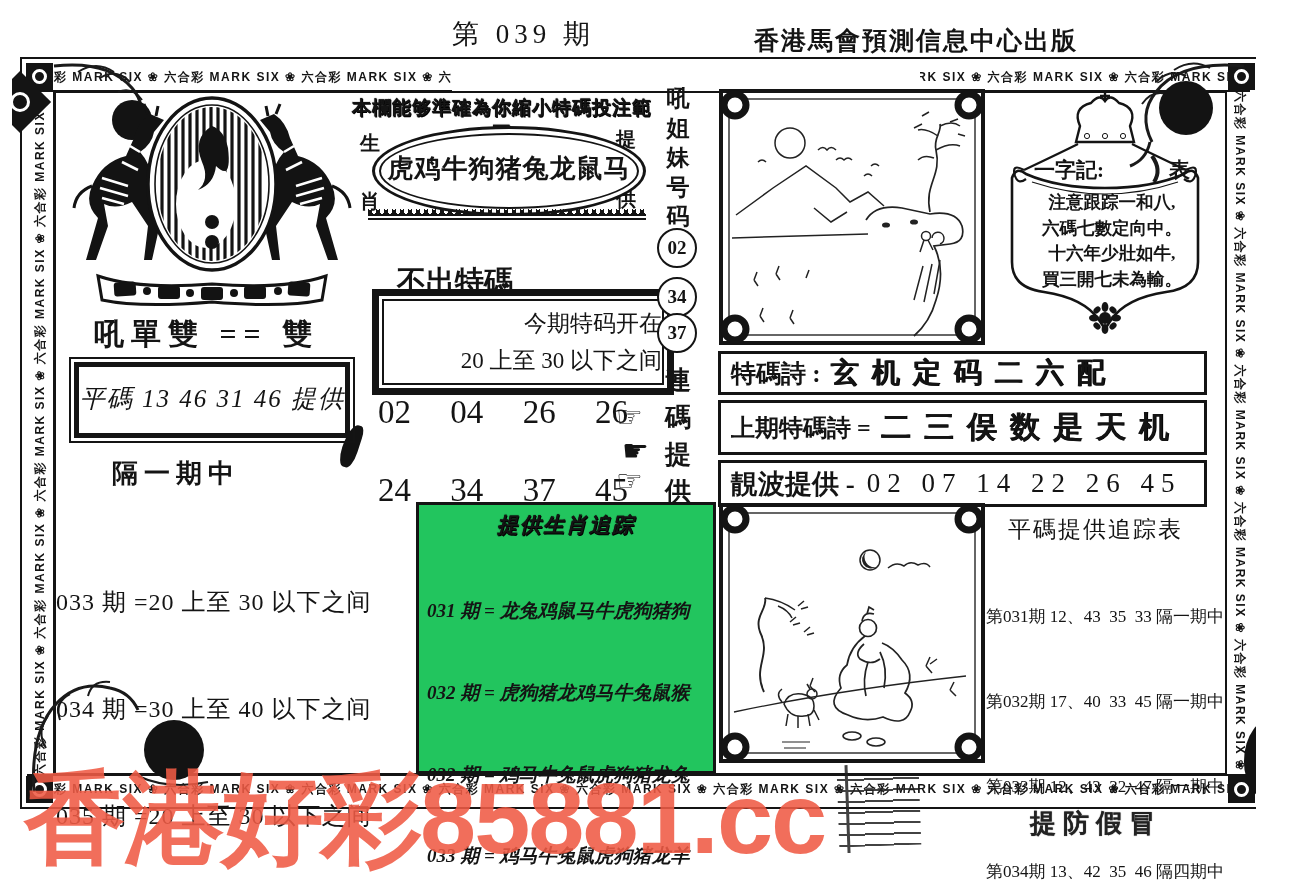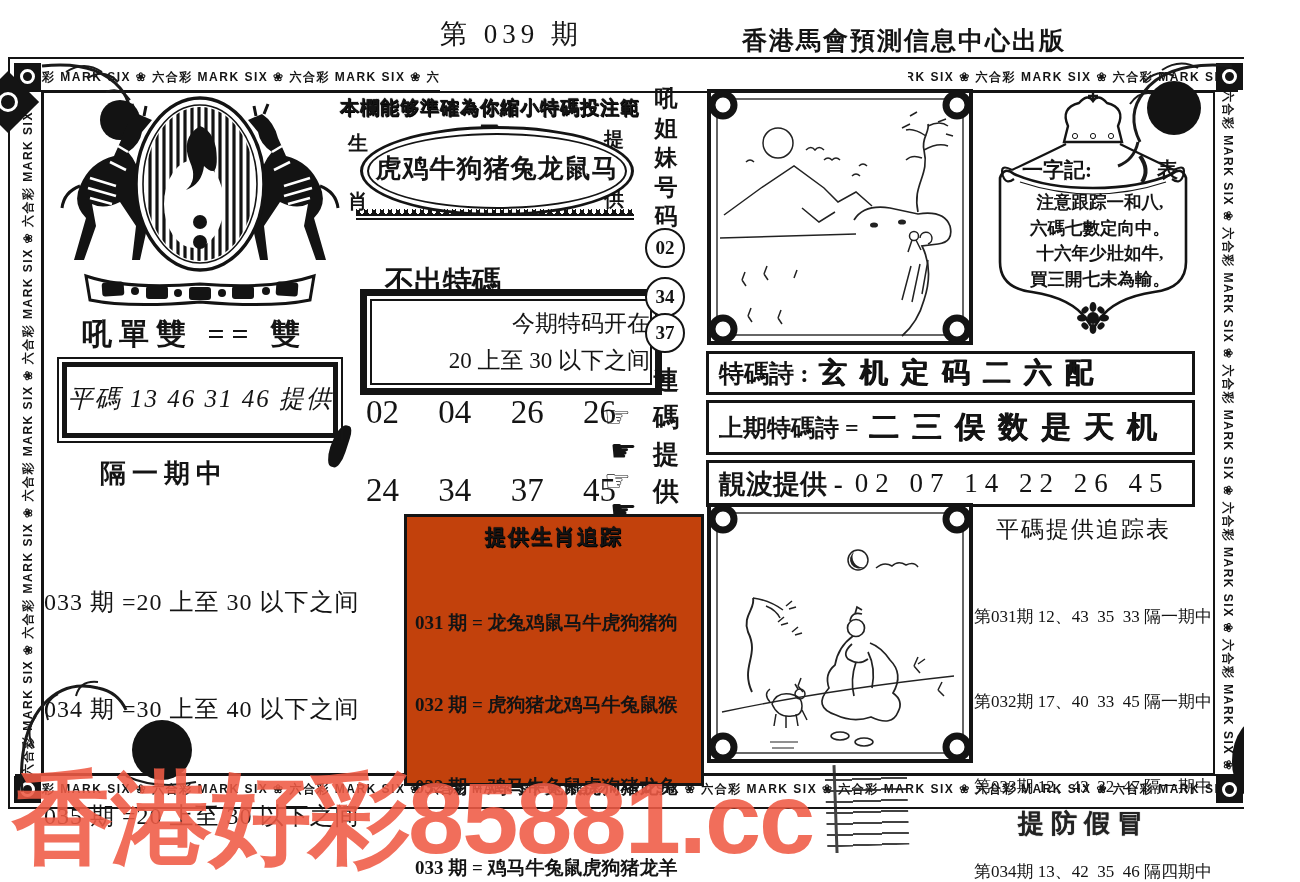--- a/index.html
+++ b/index.html
@@ -1,17 +1,17 @@
 <!DOCTYPE html>
 <html><head>
 <meta charset="utf-8">
 <style>
   html,body{margin:0;padding:0;background:#fff;}
   .page{position:relative;width:1244px;height:882px;background:#fff;overflow:hidden;
-        font-family:"Liberation Serif",serif;color:#141414;}
+        font-family:"Liberation Serif",serif;color:#141414;margin-left:12px;}
   .abs{position:absolute;}
 
   
   .hdr-issue{left:440px;top:16px;font-size:27px;letter-spacing:5px;}
   .hdr-pub{left:742px;top:24px;font-size:25px;font-weight:700;letter-spacing:2px;}
 
   
   .frame{left:8px;top:57px;width:1237px;height:748px;border:2px solid #141414;}
   .frame::before{content:'';position:absolute;inset:32px;border:2.5px solid #141414;}
   .band{position:absolute;height:26px;line-height:26px;overflow:hidden;white-space:nowrap;
@@ -53,21 +53,21 @@
   .zigzag{left:356px;top:205px;width:278px;height:13px;border-bottom:2.5px solid #141414;
           background:linear-gradient(45deg,#141414 42%,transparent 42%) 0 0/8px 11px repeat-x,
                      linear-gradient(-45deg,#141414 42%,transparent 42%) 4px 0/8px 11px repeat-x;}
   .nospecial{left:356px;top:229px;font-size:29px;font-weight:700;white-space:pre;}
   .rangebox{left:360px;top:289px;width:288px;height:92px;border:7px solid #141414;background:#fff;}
   .rangebox .in{position:absolute;inset:3px;border:2px solid #141414;text-align:right;
                 font-size:23px;line-height:1.6;padding-top:5px;}
   .numrow{display:flex;width:250px;justify-content:space-between;font-size:33px;}
   .numrow1{left:366px;top:394px;} .numrow2{left:366px;top:472px;}
   .hand{position:absolute;font-size:30px;line-height:1;}
-  .zbox{left:404px;top:514px;width:294px;height:266px;border:3px solid #141414;background:#c2410c;}
+  .zbox{left:404px;top:502px;width:294px;height:266px;border:3px solid #141414;background:#22c55e;font-style:italic;}
   .zbox-title{text-align:center;font-size:21px;font-weight:800;margin-top:6px;letter-spacing:2px;
               text-shadow:0.8px 0.8px 0 #000,0 0 1px #000;}
   .zbox-list{font-size:19px;font-weight:600;line-height:27.2px;padding-left:8px;margin-top:4px;white-space:pre;}
 
   
   .mtitle{left:648px;top:84px;width:36px;text-align:center;font-size:23px;font-weight:700;line-height:29.5px;}
   .circ{position:absolute;left:645px;width:36px;height:36px;border:2.5px solid #141414;border-radius:50%;
         text-align:center;line-height:35px;font-size:19px;font-weight:600;background:#fff;}
   .lianma{left:648px;top:362px;width:36px;text-align:center;font-size:26px;font-weight:700;line-height:37px;}
 

